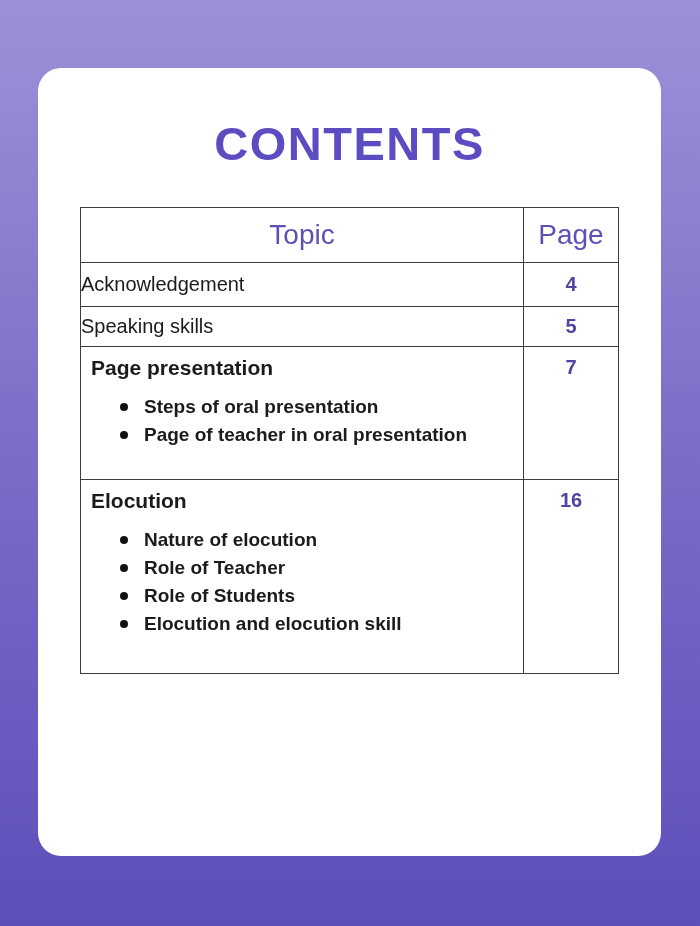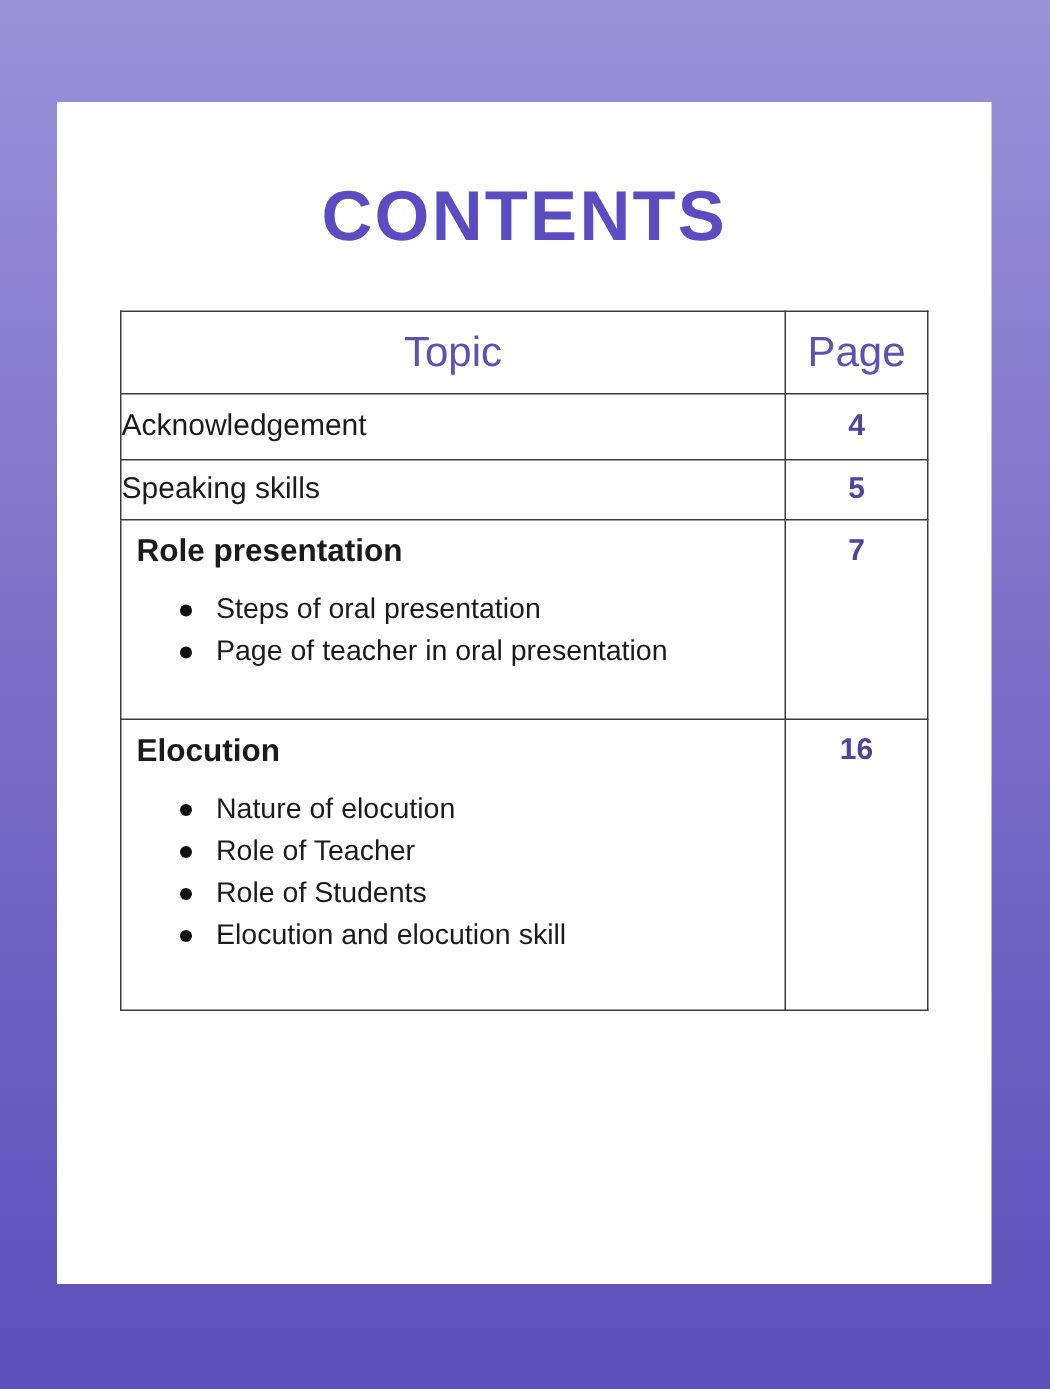--- a/index.html
+++ b/index.html
@@ -6,21 +6,21 @@
     --gradient-top: #9b91d8;
     --gradient-mid: #7b6cc7;
     --gradient-bottom: #5c4fba;
     --title-accent: #5b4cc2;
     --header-accent: #5e51b4;
     --page-number: #51439f;
     --table-border: #3c3c3c;
     --body-text: #1b1b1b;
     --card-background: #ffffff;
   }
-  * { box-sizing: border-box; }
+  * { box-sizing: border-box; border-radius: 23px; }
   html, body {
     margin: 0; padding: 0;
     width: 700px; height: 926px;
     overflow: hidden;
     font-family: "Liberation Sans", sans-serif;
   }
   body {
     background: linear-gradient(180deg, var(--gradient-top) 0%, var(--gradient-mid) 50%, var(--gradient-bottom) 100%);
     position: relative;
   }
@@ -82,20 +82,21 @@
   }
   .section-title {
     font-size: 21px;
     font-weight: 700;
     line-height: 24px;
   }
   ul.bullets {
     margin: 13px 0 0 0;
     padding: 0;
     list-style: none;
+    font-weight: bold;
   }
   ul.bullets li {
     position: relative;
     padding-left: 53px;
     font-size: 19px;
     line-height: 28px;
   }
   ul.bullets li::before {
     content: '';
     position: absolute;
@@ -128,21 +129,21 @@
       <tr class="row-simple-0">
         <td class="topic-cell">Acknowledgement</td>
         <td class="page-cell">4</td>
       </tr>
       <tr class="row-simple-1">
         <td class="topic-cell">Speaking skills</td>
         <td class="page-cell">5</td>
       </tr>
       <tr class="section row-section-0">
         <td class="topic-cell">
-          <div class="section-title">Role presentation</div>
+          <div class="section-title">Page presentation</div>
           <ul class="bullets">
             <li>Steps of oral presentation</li>
             <li>Page of teacher in oral presentation</li>
           </ul>
         </td>
         <td class="page-cell">7</td>
       </tr>
       <tr class="section row-section-2">
         <td class="topic-cell">
           <div class="section-title">Elocution</div>

